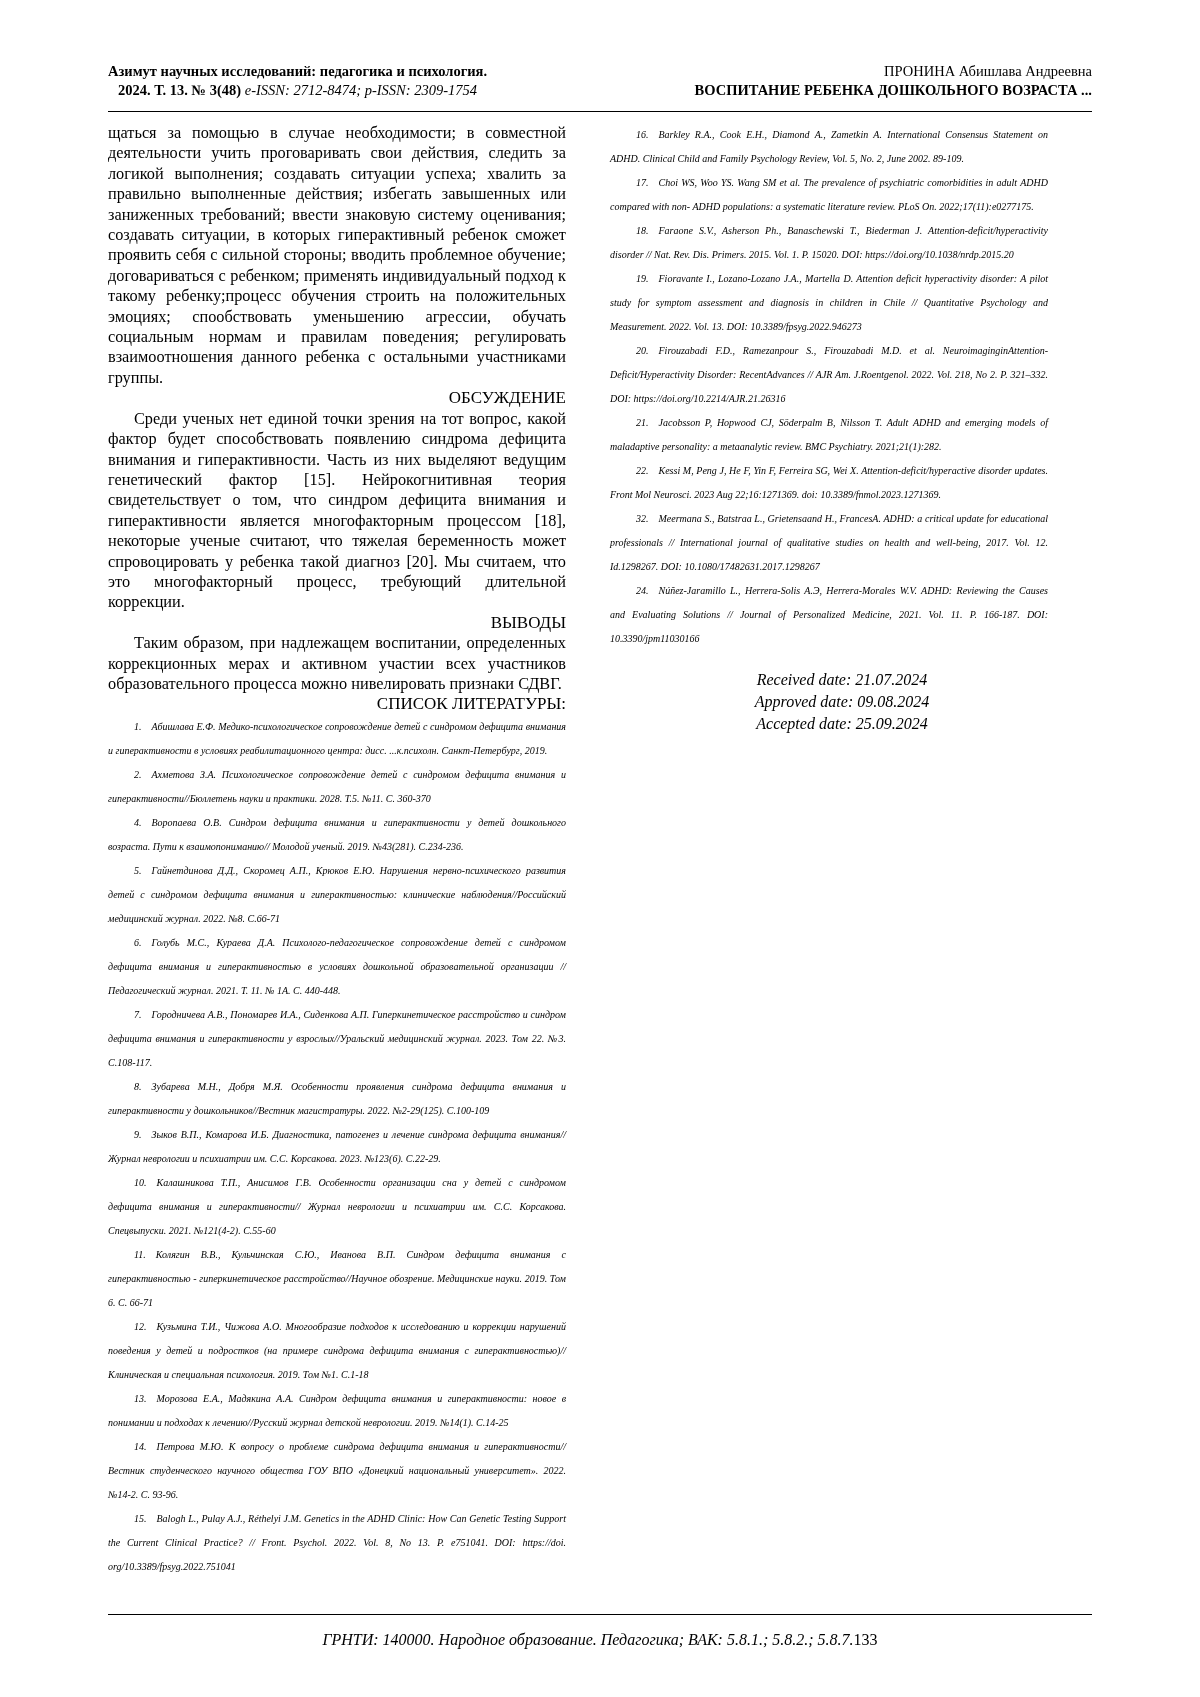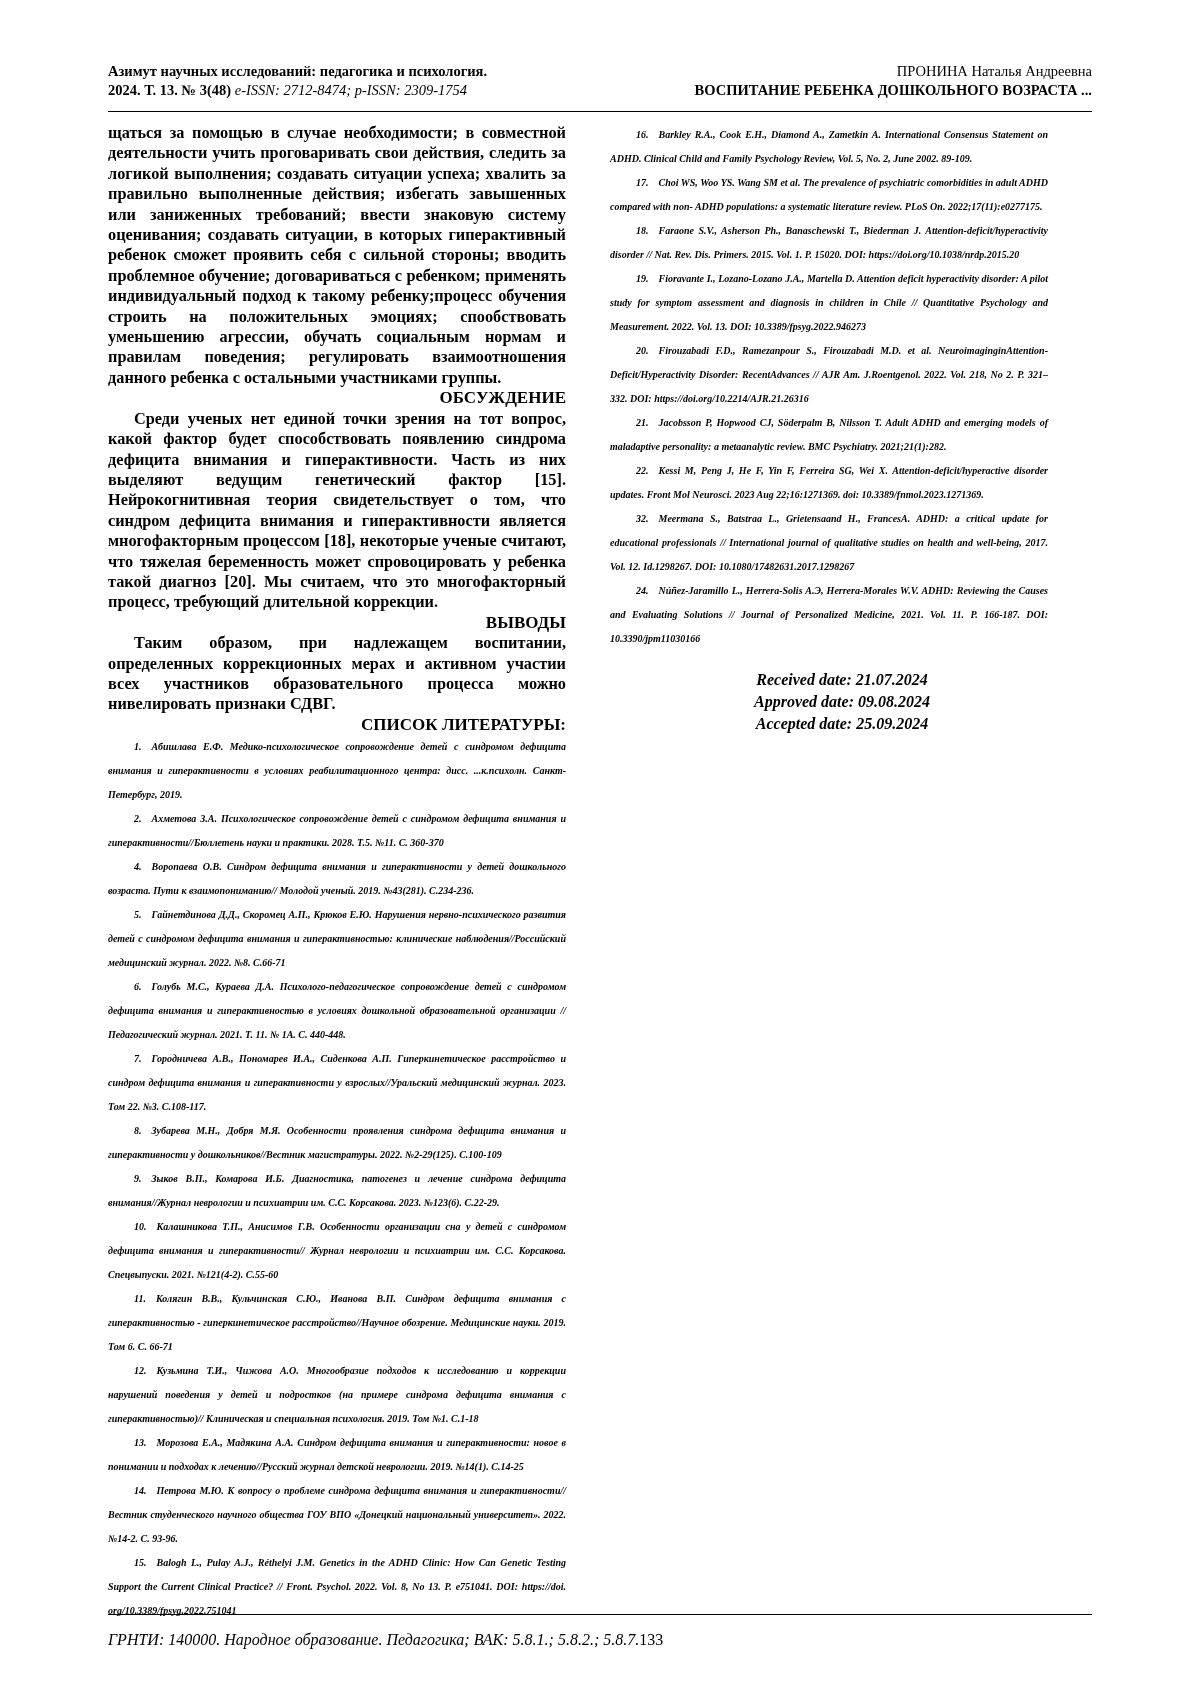--- a/index.html
+++ b/index.html
@@ -23,21 +23,21 @@
     padding: 62px 108px 40px 108px;
   }
   
   .header {
     position: relative;
     height: 46px;
   }
   .header-left {
     position: absolute;
     left: 0; top: 0;
-    text-align: left;
+    text-align: center;
   }
   .header-right {
     position: absolute;
     right: 0; top: 0;
     text-align: right;
   }
   .hdr-line1 {
     font-weight: bold;
     font-size: 14.5px;
     line-height: 19px;
@@ -56,21 +56,20 @@
   }
   
   .columns {
     display: flex;
     margin-top: 11px;
     height: 1470px;
   }
   .col {
     width: 470px;
     box-sizing: border-box;
-    font-weight: bold;
   }
   .col-left { padding-right: 12px; }
   .col-right { padding-left: 32px; }
   .gap { width: 0px; }
 
   p {
     margin: 0;
     text-align: justify;
     text-justify: inter-word;
   }
@@ -110,40 +109,40 @@
     left: 108px;
     right: 108px;
     bottom: 48px;
   }
   .footer-rule {
     border-top: 1.4px solid #000;
     margin-bottom: 5px;
   }
   .footer-row {
     display: flex;
-    justify-content: flex-start;
+    justify-content: center;
     align-items: baseline;
     font-size: 16px;
     margin-top: 16px;
   }
   .footer-left { font-style: italic; }
   .footer-right { font-style: normal; }
 </style>
 </head>
 <body>
 
 <div class="page">
 
   <div class="header">
     <div class="header-left">
       <div class="hdr-line1">Азимут научных исследований: педагогика и психология.</div>
       <div class="hdr-line2"><b>2024. Т. 13. № 3(48)</b> <i>e-ISSN: 2712-8474; p-ISSN: 2309-1754</i></div>
     </div>
     <div class="header-right">
-      <div class="hdr-line2">ПРОНИНА Наталья Андреевна</div>
+      <div class="hdr-line2">ПРОНИНА Абишлава Андреевна</div>
       <div class="hdr-line1">ВОСПИТАНИЕ РЕБЕНКА ДОШКОЛЬНОГО ВОЗРАСТА ...</div>
     </div>
   </div>
   <div class="header-rule"></div>
 
   <div class="columns">
 
     <div class="col col-left">
       <p class="body-text">щаться за помощью в случае необходимости; в совместной деятельности учить проговаривать свои действия, следить за логикой выполнения; создавать ситуации успеха; хвалить за правильно выполненные действия; избегать завышенных или заниженных требований; ввести знаковую систему оценивания; создавать ситуации, в которых гиперактивный ребенок сможет проявить себя с сильной стороны; вводить проблемное обучение; договариваться с ребенком; применять индивидуальный подход к такому ребенку;процесс обучения строить на положительных эмоциях; спообствовать уменьшению агрессии, обучать социальным нормам и правилам поведения; регулировать взаимоотношения данного ребенка с остальными участниками группы.</p>
       <p class="section-head">ОБСУЖДЕНИЕ</p>

